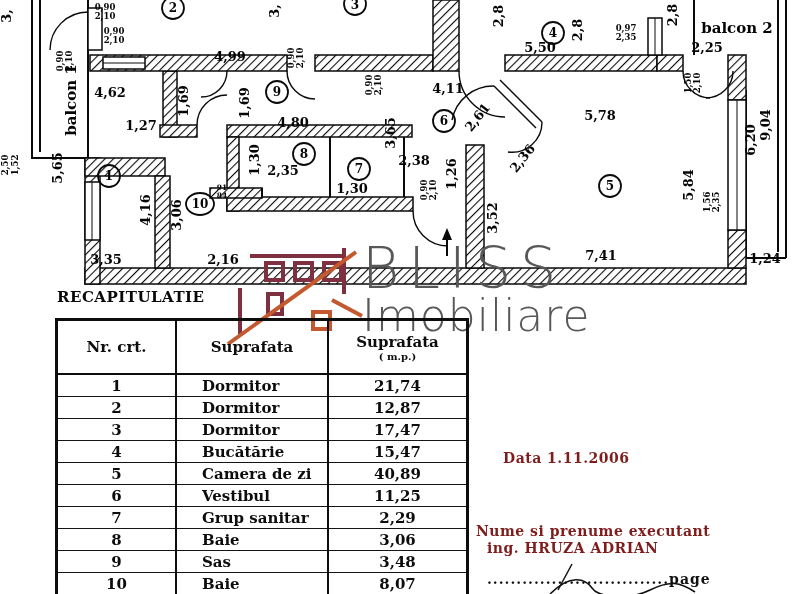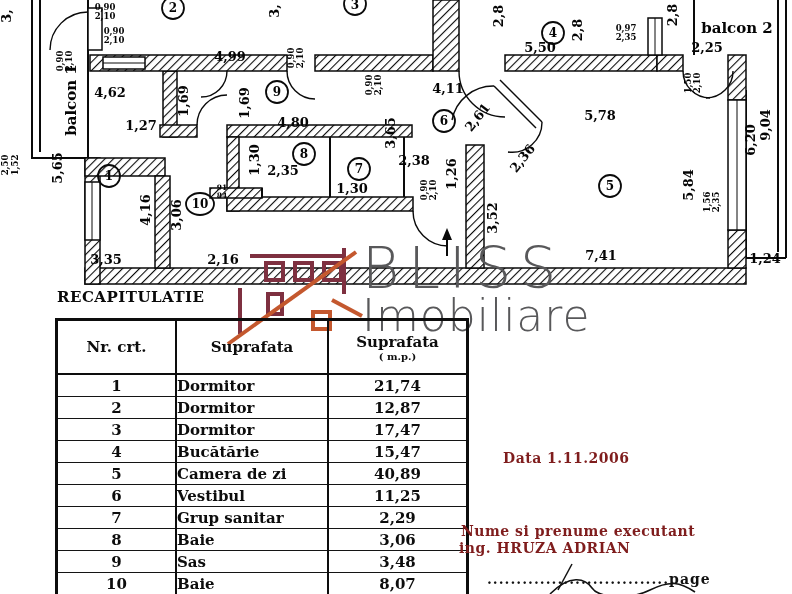--- a/index.html
+++ b/index.html
@@ -5,21 +5,21 @@
   html,body{margin:0;padding:0;}
   body{font-family:"Liberation Sans",sans-serif;background:#fff;}
   #page{position:relative;width:792px;height:594px;background:#fff;overflow:hidden;}
   #plan-svg{position:absolute;left:0;top:0;}
   .recap-title{position:absolute;left:57px;top:288px;font:bold 15px "DejaVu Serif",serif;letter-spacing:.5px;color:#0a0a0a;}
   table.recap{position:absolute;left:55px;top:318px;width:404px;border-collapse:collapse;table-layout:fixed;
     font:bold 15px "DejaVu Serif",serif;color:#0d0d0d;border:3px solid #0d0d0d;}
   table.recap td{border:1.5px solid #141414;padding:0;height:21px;text-align:center;overflow:hidden;}
   table.recap tr.hdr td{height:52px;border-bottom:2.5px solid #0d0d0d;}
   table.recap td.c1{width:117px;border-right:2px solid #0d0d0d;}
-  table.recap td.c2{width:150px;border-right:2px solid #0d0d0d;text-align:left;}
+  table.recap td.c2{width:150px;border-right:2px solid #0d0d0d;text-align:left;padding-left:25px;}
   table.recap td.c3{width:137px;}
   .hdr .c2{text-align:center !important;padding-left:0 !important;}
   .sup2{font-size:10px;}
   .side-text{position:absolute;font:bold 14px "DejaVu Serif",serif;color:#7f1d1d;letter-spacing:.5px;white-space:nowrap;}
   #wm-text1{position:absolute;left:362px;top:240px;font-family:"DejaVu Sans",sans-serif;font-weight:200;
     font-size:57px;letter-spacing:9px;color:#58585a;line-height:1;}
   #wm-text2{position:absolute;left:362px;top:294px;font-family:"DejaVu Sans",sans-serif;font-weight:200;
     font-size:44px;letter-spacing:1px;color:#58585a;line-height:1;}
   .dots{position:absolute;left:487px;top:571px;font:bold 14px "DejaVu Serif",serif;letter-spacing:1px;color:#111;}
   svg text{fill:#050505;}
@@ -309,22 +309,22 @@
       <tr>
           <td class="c1">10</td>
           <td class="c2">Baie</td>
           <td class="c3">8,07</td>
         </tr>
 
     </tbody>
   </table>
 
   <div class="side-text" style="left:503px;top:450px;">Data 1.11.2006</div>
-  <div class="side-text" style="left:461px;top:523px;">Nume si prenume executant</div>
-  <div class="side-text" style="left:459px;top:540px;text-align:center;">ing. HRUZA ADRIAN</div>
+  <div class="side-text" style="left:476px;top:523px;">Nume si prenume executant</div>
+  <div class="side-text" style="left:487px;top:540px;text-align:center;">ing. HRUZA ADRIAN</div>
   <div class="dots">...............................page</div>
 
   <svg width="250" height="40" viewBox="0 0 250 40" style="position:absolute;left:480px;top:556px;pointer-events:none;">
     <path d="M78,34 L92,8" stroke="#111" stroke-width="1.5" fill="none"></path>
     <path d="M70,38 C90,18 105,22 112,32 S150,44 170,34 S200,26 215,36" stroke="#111" stroke-width="1.6" fill="none"></path>
   </svg>
 
 </div>
 
 </body></html>

